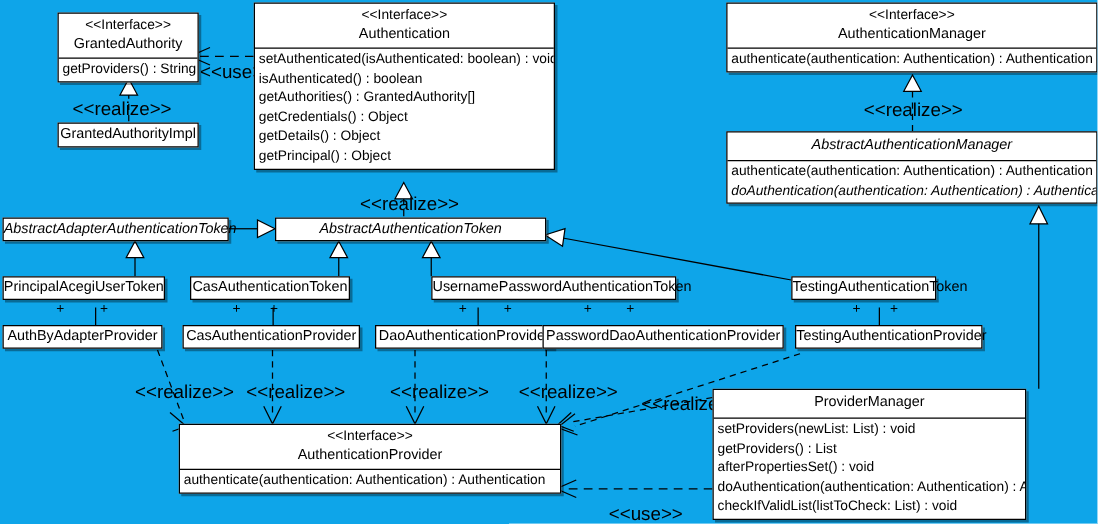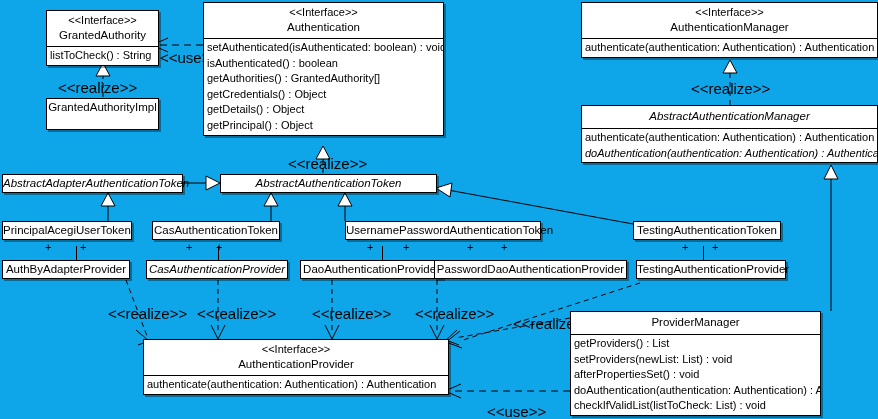--- a/index.html
+++ b/index.html
@@ -167,25 +167,25 @@
   <div class="ln vline" style="left:218px; top:246px; height:14px;"></div>
   <div class="ln vline" style="left:382px; top:246px; height:14px;"></div>
   <div class="ln vline" style="left:703px; top:246px; height:14px;"></div>
 
   <div class="uml-box" style="left:46px; top:10px; width:113px;">
     <div class="uml-head">
       <span class="stereo">&lt;&lt;Interface&gt;&gt;</span>
       <span class="cname">GrantedAuthority</span>
     </div>
     <div class="uml-members">
-      <span class="member">listToCheck() : String</span>
-    </div>
-  </div>
-
-  <div class="simple" style="left:46px; top:98px; width:113px; height:32px;">
+      <span class="member">getProviders() : String</span>
+    </div>
+  </div>
+
+  <div class="simple" style="left:46px; top:98px; width:113px; height:20px;">
     <span>GrantedAuthorityImpl</span>
   </div>
 
   <div class="uml-box" style="left:203px; top:2px; width:241px;">
     <div class="uml-head">
       <span class="stereo">&lt;&lt;Interface&gt;&gt;</span>
       <span class="cname">Authentication</span>
     </div>
     <div class="uml-members">
       <span class="member">setAuthenticated(isAuthenticated: boolean) : void</span>
@@ -230,29 +230,29 @@
   </div>
 
   <div class="simple" style="left:152px; top:221px; width:128px; height:19px;">
     <span>CasAuthenticationToken</span>
   </div>
 
   <div class="simple" style="left:345px; top:221px; width:196px; height:19px;">
     <span>UsernamePasswordAuthenticationToken</span>
   </div>
 
-  <div class="simple" style="left:633px; top:221px; width:148px; height:19px;">
+  <div class="simple" style="left:633px; top:221px; width:116px; height:19px;">
     <span>TestingAuthenticationToken</span>
   </div>
 
   <div class="simple" style="left:2px; top:260px; width:128px; height:19px;">
     <span>AuthByAdapterProvider</span>
   </div>
 
-  <div class="simple" style="left:146px; top:260px; width:142px; height:19px;font-style:italic;">
+  <div class="simple" style="left:146px; top:260px; width:142px; height:19px;">
     <span>CasAuthenticationProvider</span>
   </div>
 
   <div class="simple" style="left:300px; top:260px; width:143px; height:19px;">
     <span>DaoAuthenticationProvider</span>
   </div>
 
   <div class="simple" style="left:636px; top:260px; width:150px; height:19px;">
     <span>TestingAuthenticationProvider</span>
   </div>
@@ -269,22 +269,22 @@
     <div class="uml-members">
       <span class="member">authenticate(authentication: Authentication) : Authentication</span>
     </div>
   </div>
 
   <div class="uml-box" style="left:570px; top:311px; width:251px;">
     <div class="uml-head" style="padding-top:3px; padding-bottom:4px;">
       <span class="cname">ProviderManager</span>
     </div>
     <div class="uml-members">
+      <span class="member">setProviders(newList: List) : void</span>
       <span class="member">getProviders() : List</span>
-      <span class="member">setProviders(newList: List) : void</span>
       <span class="member">afterPropertiesSet() : void</span>
       <span class="member">doAuthentication(authentication: Authentication) : Authentication</span>
       <span class="member">checkIfValidList(listToCheck: List) : void</span>
     </div>
   </div>
 
   <div class="lbl" style="left:160px; top:49px;">&lt;&lt;use&gt;&gt;</div>
 
   <div class="lbl" style="left:58px; top:79px;">&lt;&lt;realize&gt;&gt;</div>
 

